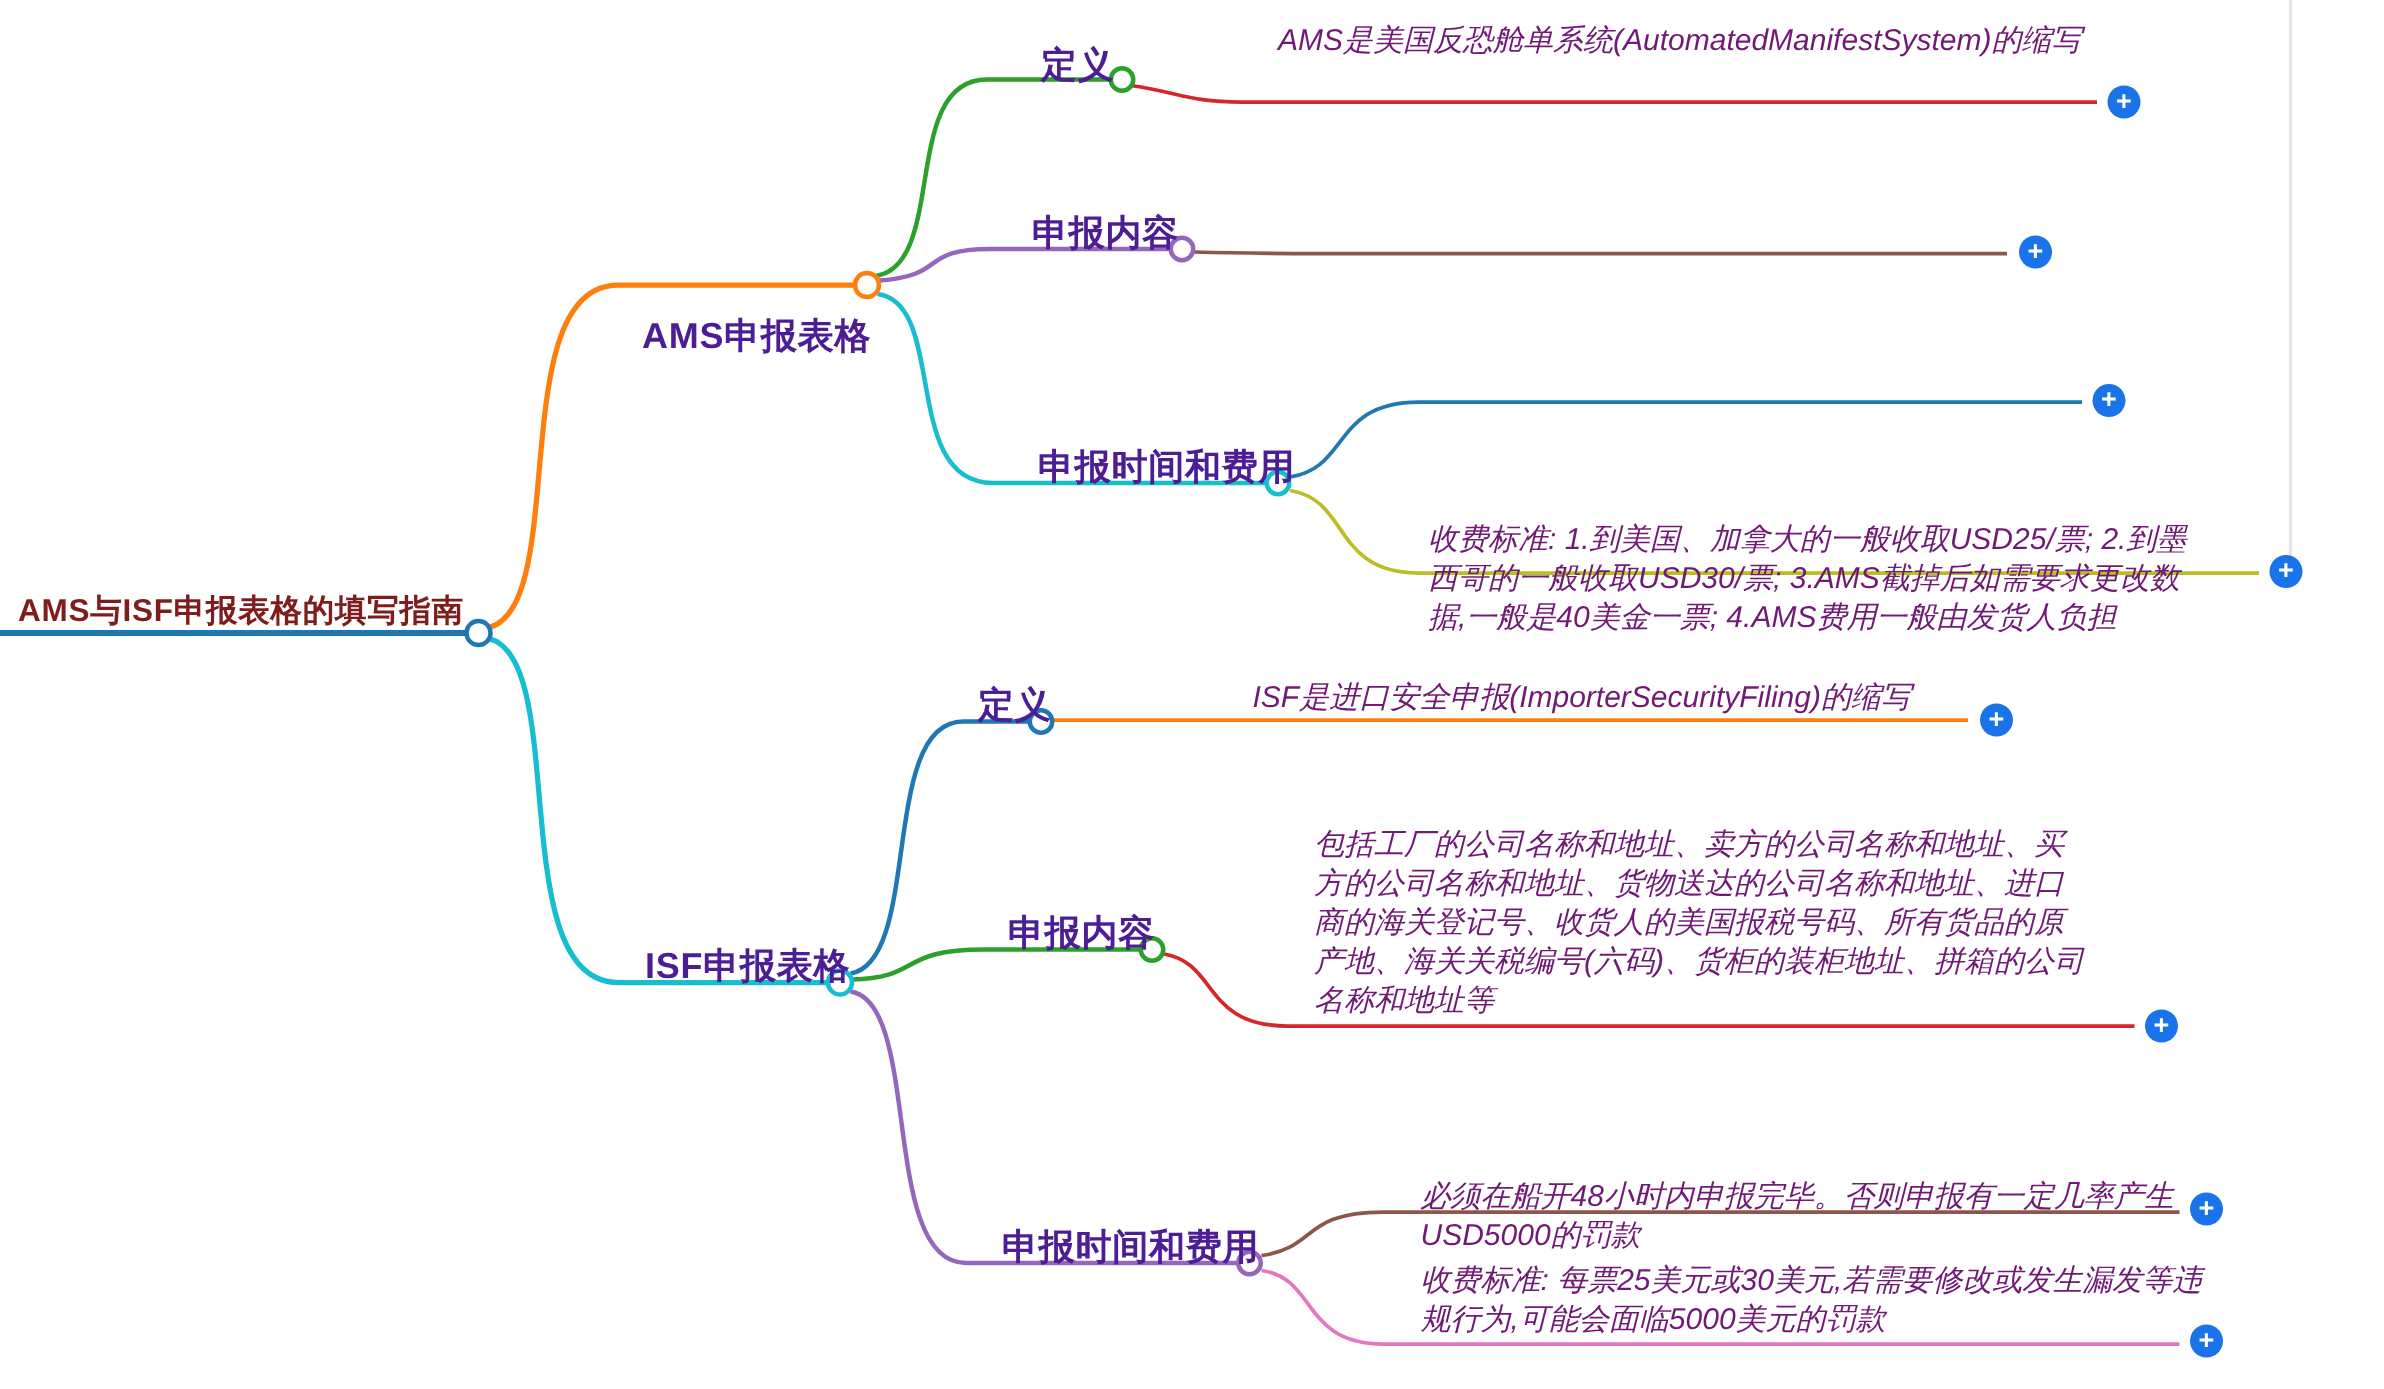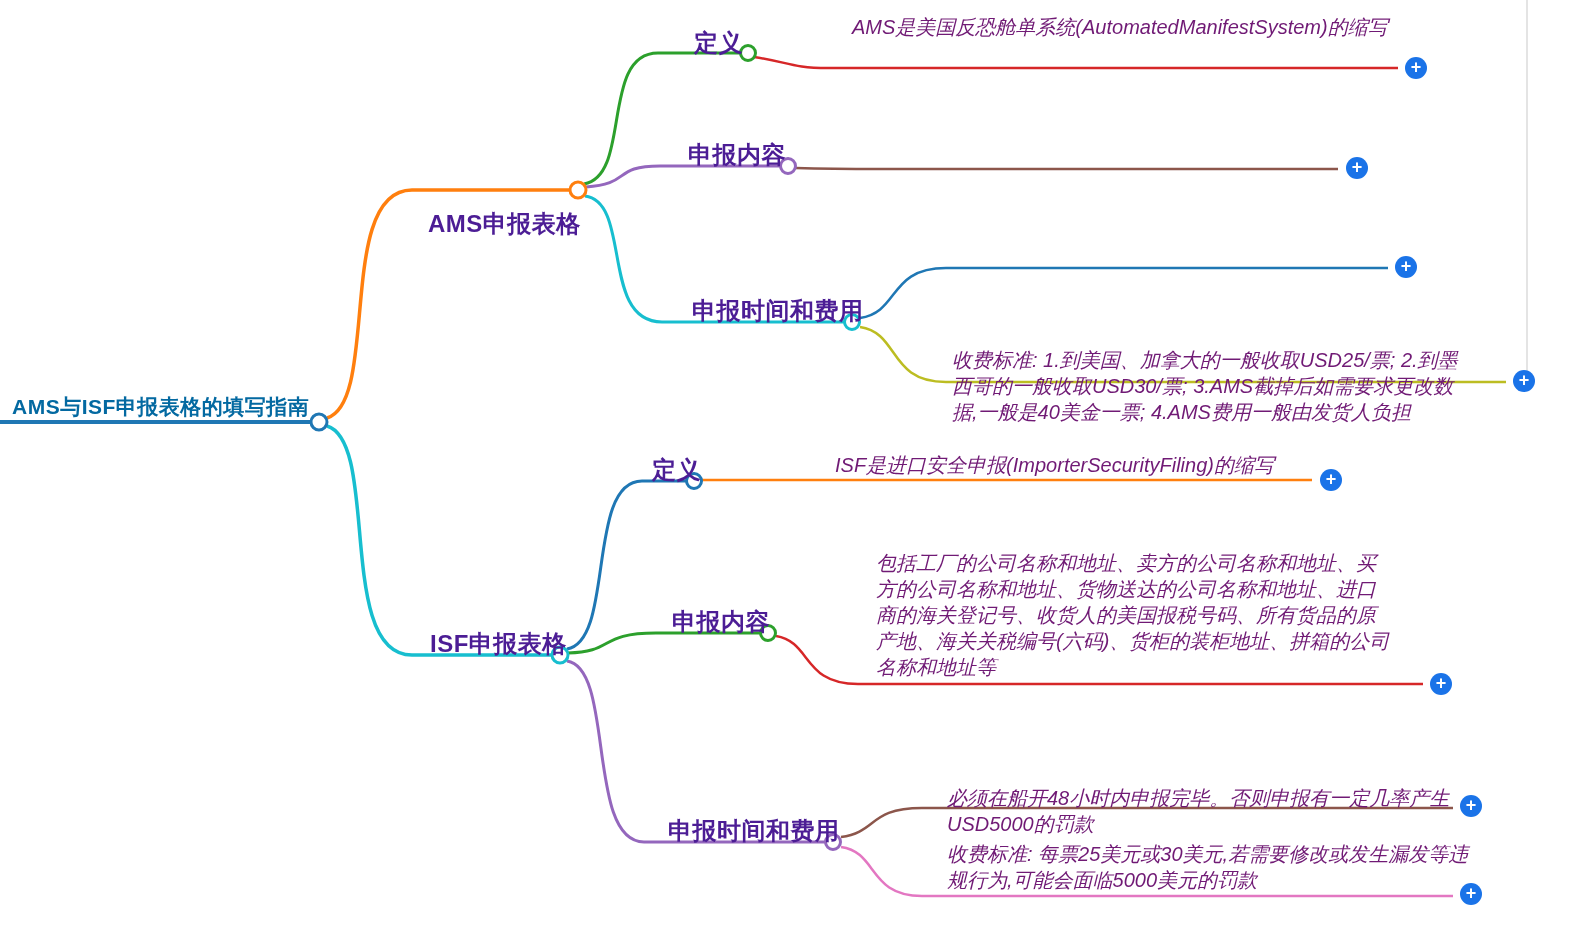--- a/index.html
+++ b/index.html
@@ -1,20 +1,20 @@
 <!DOCTYPE html>
 <html><head>
 <meta charset="utf-8">
 <style>
   html,body{margin:0;padding:0;background:#ffffff;}
   body{font-family:"Liberation Sans","DejaVu Sans",sans-serif;}
   .canvas{position:relative;width:1589px;height:926px;overflow:hidden;background:#ffffff;}
   .links-svg{position:absolute;left:0;top:0;width:1589px;height:926px;}
   .node-label{position:absolute;font-weight:bold;font-size:24px;color:#4c1d95;white-space:nowrap;letter-spacing:0.5px;}
-  .root-label{font-size:21px;color:#0369a1;}
+  .root-label{font-size:21px;color:#7f1d1d;}
   .leaf-text{position:absolute;font-size:20px;color:#701a75;line-height:26px;font-style:italic;}
   .nowrap{white-space:nowrap;}
   .plus{position:absolute;width:22px;height:22px;border-radius:50%;background:#1a73e8;color:#ffffff;
         display:flex;align-items:center;justify-content:center;cursor:pointer;}
   .plus span{font-size:18px;font-weight:bold;line-height:1;transform:translateY(-1px);}
 </style>
 </head>
 <body>
 
 <div class="canvas">

